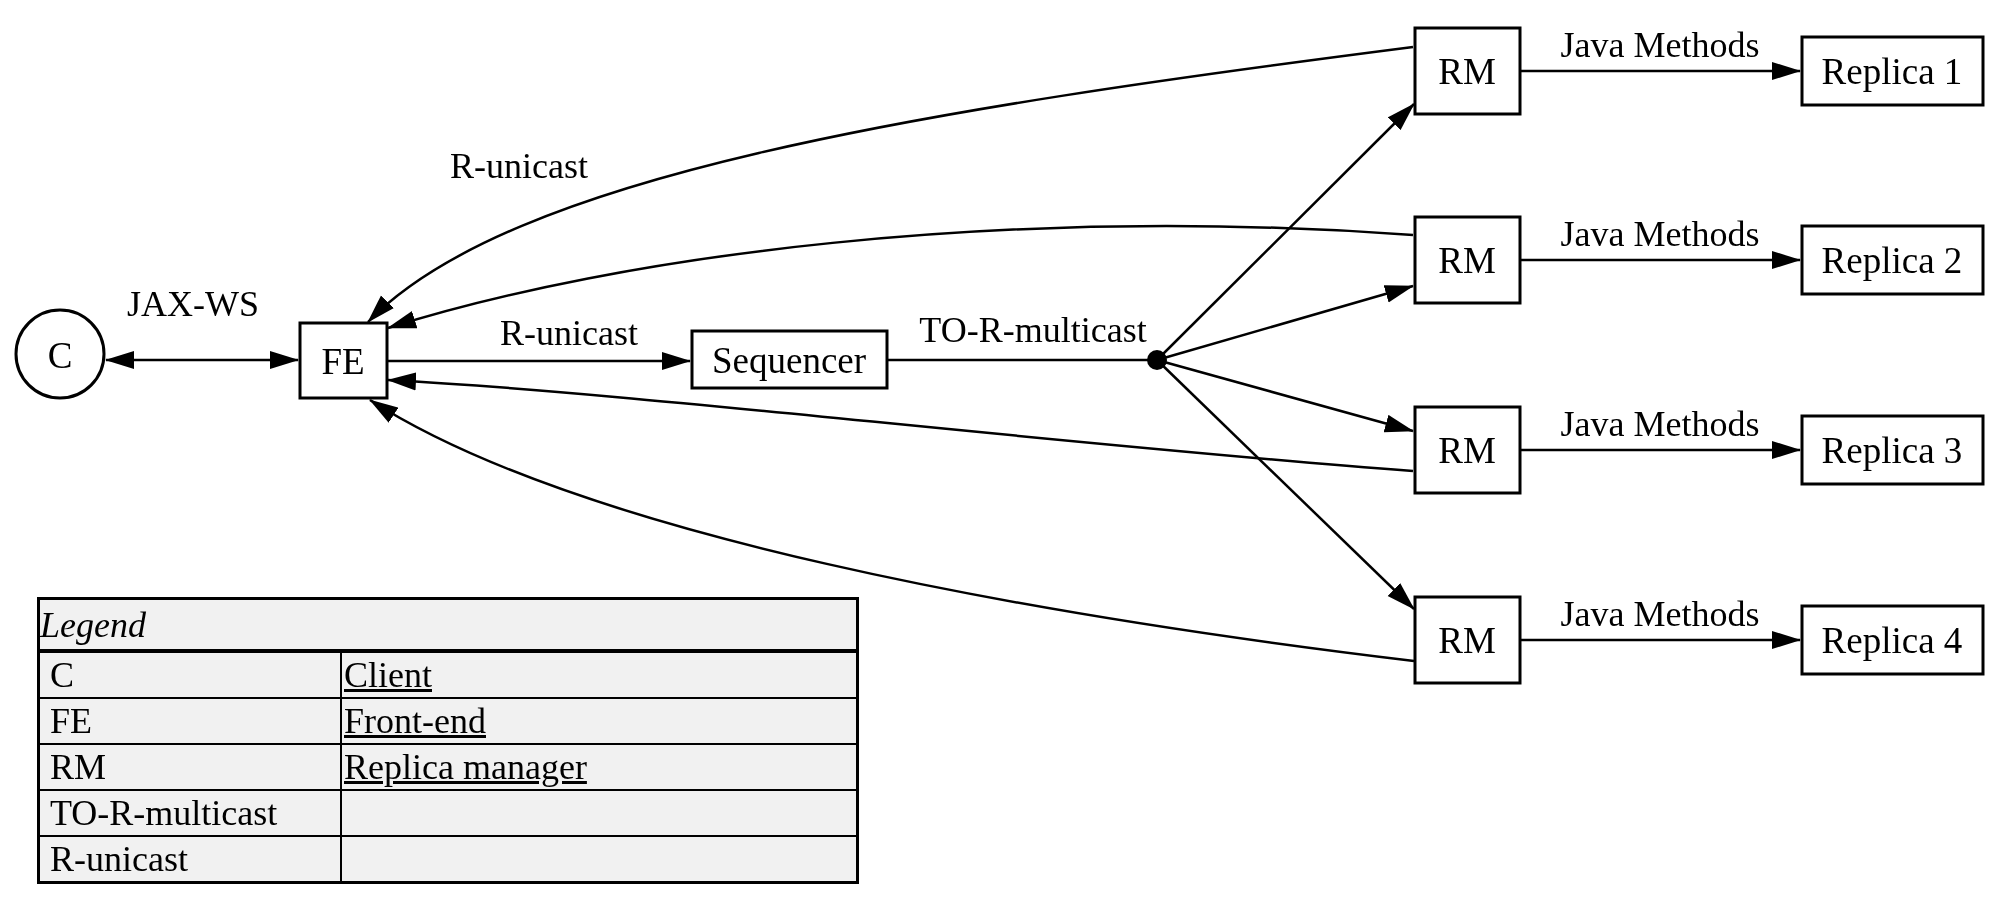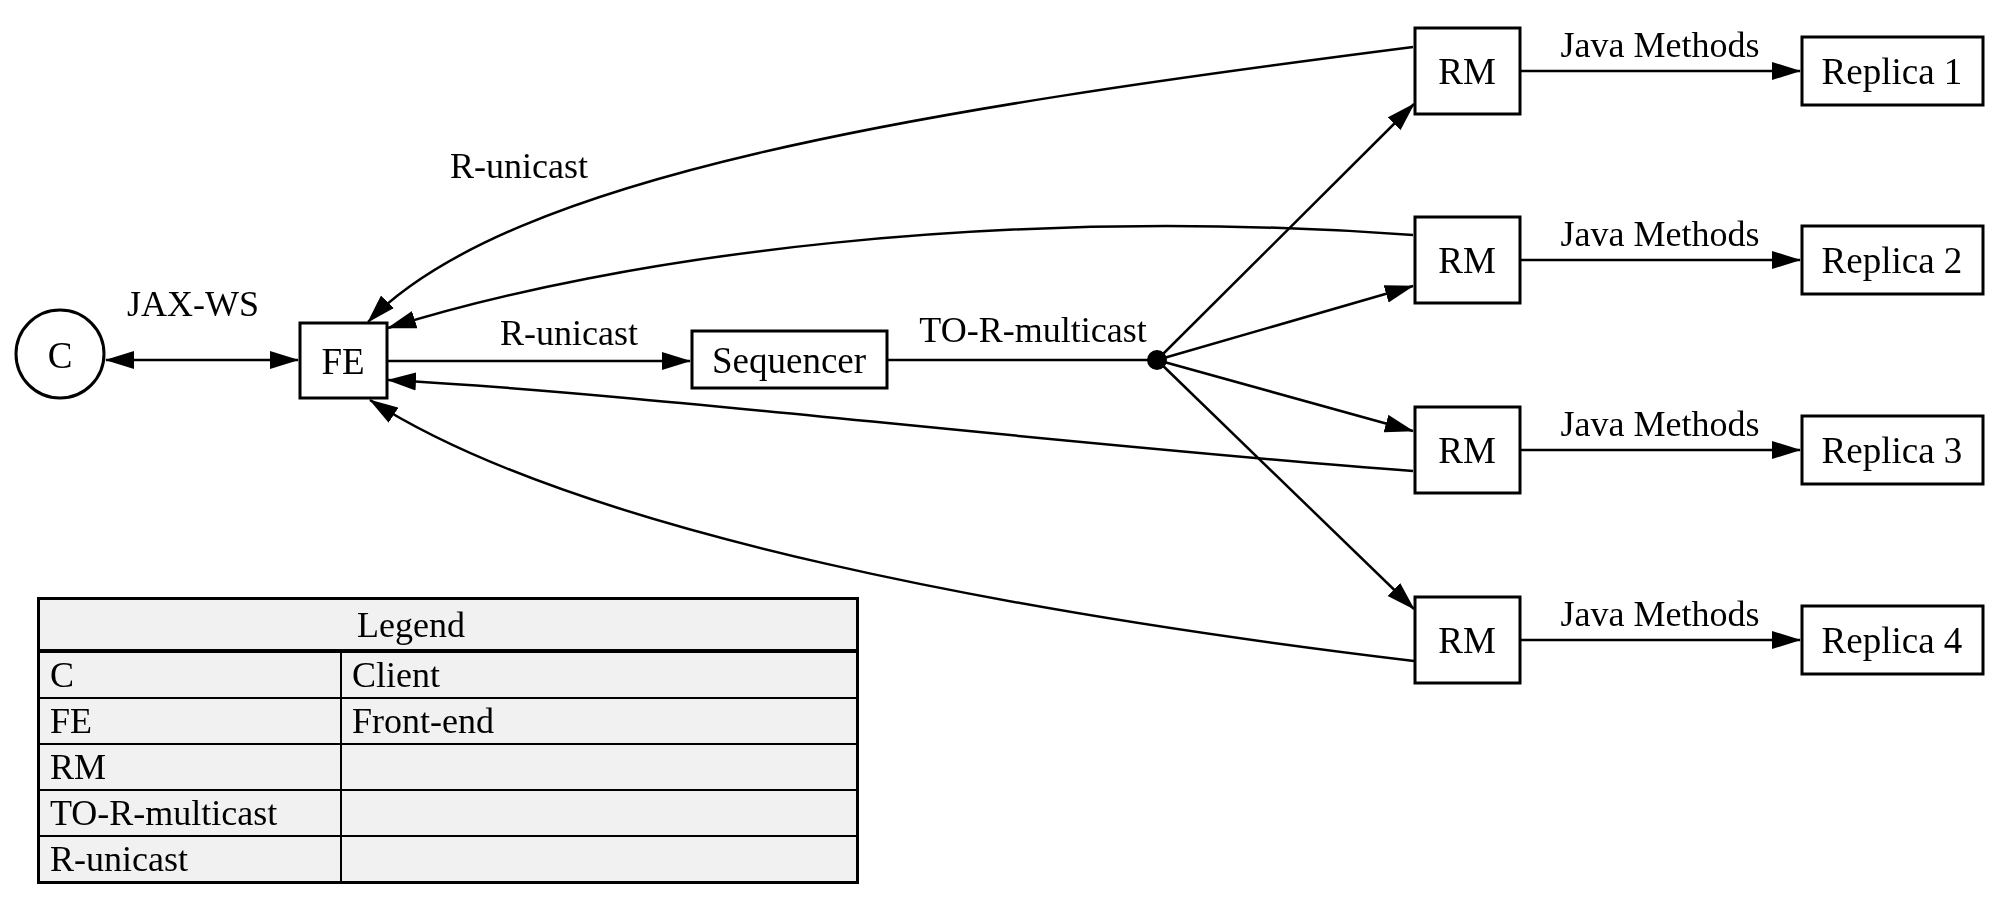--- a/index.html
+++ b/index.html
@@ -30,31 +30,31 @@
   .legend {
     position: absolute; left: 37px; top: 597px; width: 822px;
     border: 3px solid #000;
     background: #f1f1f1;
     font-size: 36px; line-height: 1;
   }
   .legend-header {
     height: 51px; border-bottom: 2px solid #000;
     display: flex; align-items: center;
   }
-  .legend-header span { display: block; width: 425px; text-align: right; }
+  .legend-header span { display: block; width: 425px; text-align: left; font-style: italic; }
   .legend-row {
     display: flex; height: 46px; border-top: 2px solid #000;
     align-items: stretch;
   }
   .legend-term {
     width: 302px; border-right: 2px solid #000;
     padding-left: 10px; display: flex; align-items: center;
   }
   .legend-def {
-    flex: 1; padding-left: 10px; display: flex; align-items: center;
+    flex: 1; padding-left: 2px; display: flex; align-items: center; text-decoration: underline;
   }
 </style>
 </head>
 <body>
 
 <div class="stage">
 
   <svg class="diagram" width="2001" height="908" viewBox="0 0 2001 908" xmlns="http://www.w3.org/2000/svg">
     <defs>
       <marker id="arrow" viewBox="0 0 30 19" refX="28" refY="9.5" markerWidth="30" markerHeight="19" markerUnits="userSpaceOnUse" orient="auto-start-reverse">
@@ -128,20 +128,21 @@
     <div class="legend-row">
       <div class="legend-term">C</div>
       <div class="legend-def">Client</div>
     </div>
     <div class="legend-row">
       <div class="legend-term">FE</div>
       <div class="legend-def">Front-end</div>
     </div>
     <div class="legend-row">
       <div class="legend-term">RM</div>
+      <div class="legend-def">Replica manager</div>
     </div>
     <div class="legend-row">
       <div class="legend-term">TO-R-multicast</div>
     </div>
     <div class="legend-row">
       <div class="legend-term">R-unicast</div>
     </div>
   </div>
 
 </div>

